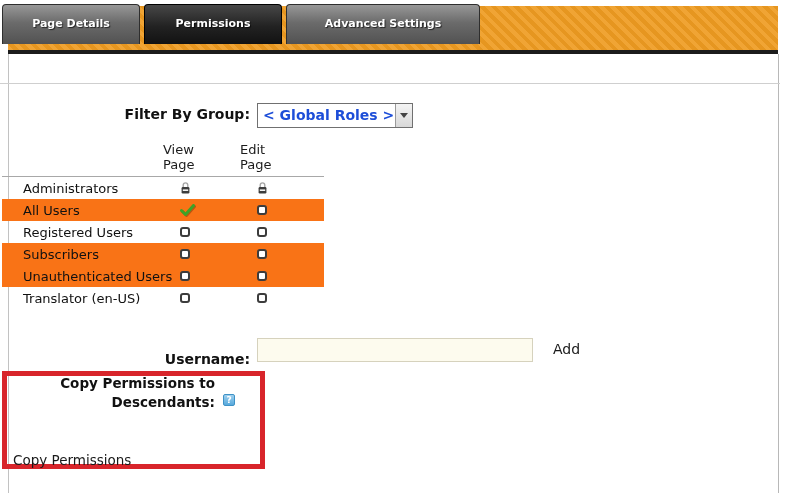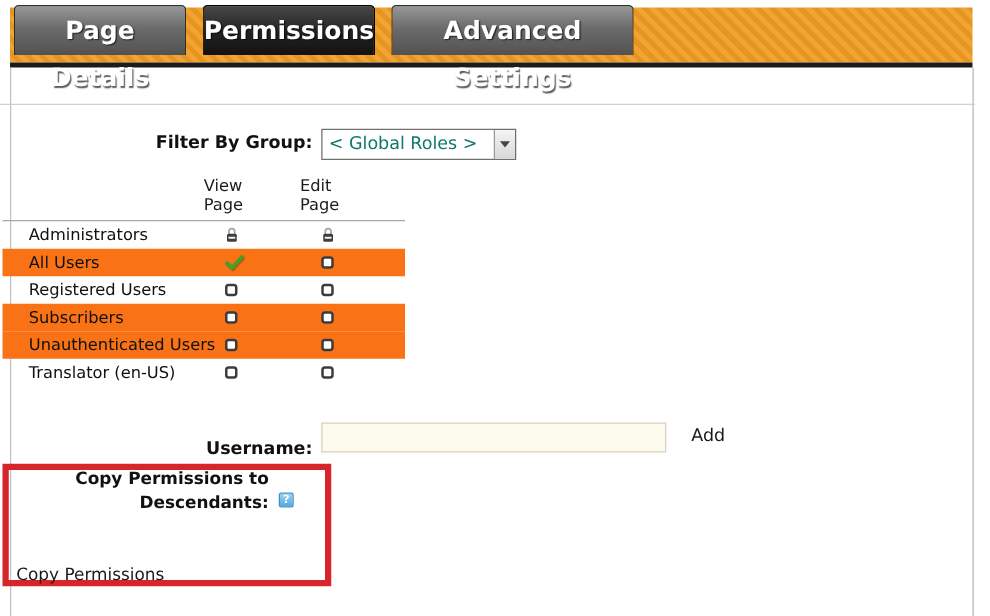--- a/index.html
+++ b/index.html
@@ -5,41 +5,41 @@
   * { margin:0; padding:0; box-sizing:border-box; }
   html,body { width:792px; height:493px; background:#fff; overflow:hidden;
               font-family:"DejaVu Sans","Liberation Sans",sans-serif; color:#111; }
   body { position:relative; }
 
   
   .tab-strip { position:absolute; left:8px; top:6px; width:770px; height:44px;
     background:repeating-linear-gradient(45deg,#F0A434 0px,#F0A434 4px,#E69620 4px,#E69620 8px); }
   .tab-strip-shadow { position:absolute; left:8px; top:50px; width:770px; height:4px; background:#1c1c1c; }
   .tabs { position:absolute; left:2px; top:4px; display:flex; gap:4px; }
-  .tab { height:40px; line-height:38px; text-align:center; font-size:20px; font-weight:bold;
+  .tab { height:40px; line-height:38px; text-align:center; font-size:11px; font-weight:bold;
     color:#fff; text-shadow:1px 1px 1px rgba(0,0,0,.65); border-radius:4px 4px 0 0;
     border:1px solid #2e2e2e; border-bottom:none; cursor:pointer;
-    background:linear-gradient(#979797,#6b6b6b 45%,#525252);margin-left:9px; }
+    background:linear-gradient(#979797,#6b6b6b 45%,#525252); }
   .tab.active { background:linear-gradient(#474747,#222 55%,#121212); border-color:#000; }
   .tab-pd  { width:138px; }
   .tab-perm{ width:138px; }
   .tab-adv { width:194px; }
 
   
   .panel-borders { position:absolute; left:8px; top:54px; width:771px; height:439px;
     border-left:1px solid #c2c2c2; border-right:1px solid #b8b8b8; pointer-events:none; }
   .divider { position:absolute; left:0; top:83px; width:780px; height:1px; background:#cfcfcf; }
 
   
   .filter-label { position:absolute; left:0; top:106px; width:250px; text-align:right;
     font-weight:bold; font-size:14px; }
   .select { position:absolute; left:257px; top:103px; width:156px; height:25px;
     border:1px solid #707070; background:#fff; display:flex; align-items:stretch; cursor:pointer; }
-  .select .sel-text { flex:1; font-size:14px; line-height:23px; padding-left:5px; color:#0f766e;
-    white-space:nowrap; overflow:hidden; }
+  .select .sel-text { flex:1; font-size:14px; line-height:23px; padding-left:5px; color:#1d4ed8;
+    white-space:nowrap; overflow:hidden;font-weight:bold; }
   .select .sel-arrow { width:17px; border-left:1px solid #9a9a9a;
     background:linear-gradient(#f4f4f4,#d8d8d8); display:flex; align-items:center; justify-content:center; }
   .select .sel-arrow i { width:0; height:0; border-left:4px solid transparent;
     border-right:4px solid transparent; border-top:5px solid #444; }
 
   
   .ptable { position:absolute; left:2px; top:139px; width:322px; font-size:13px; }
   .phead { display:grid; grid-template-columns:158px 77px 87px; height:38px;
     border-bottom:1px solid #a8a8a8; }
   .phead .hcell { padding:3px 0 0 3px; line-height:15px; width:45px; color:#1c1c1c; }

